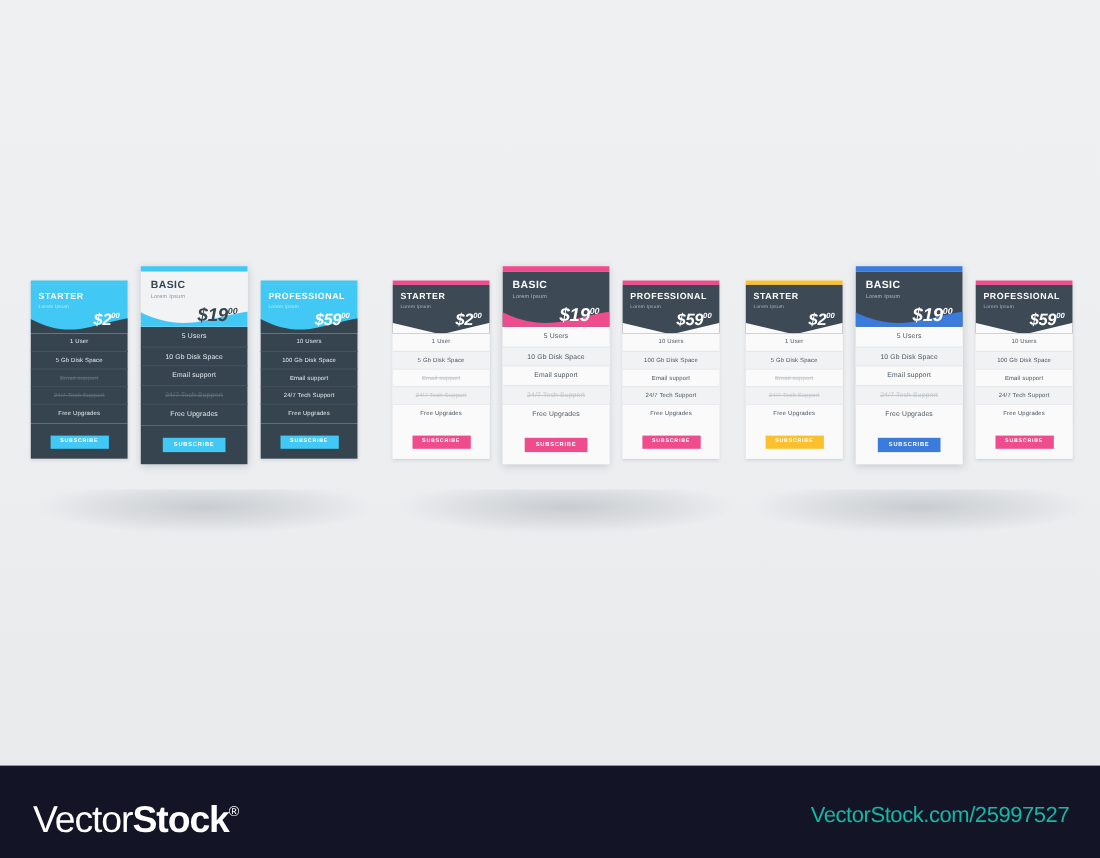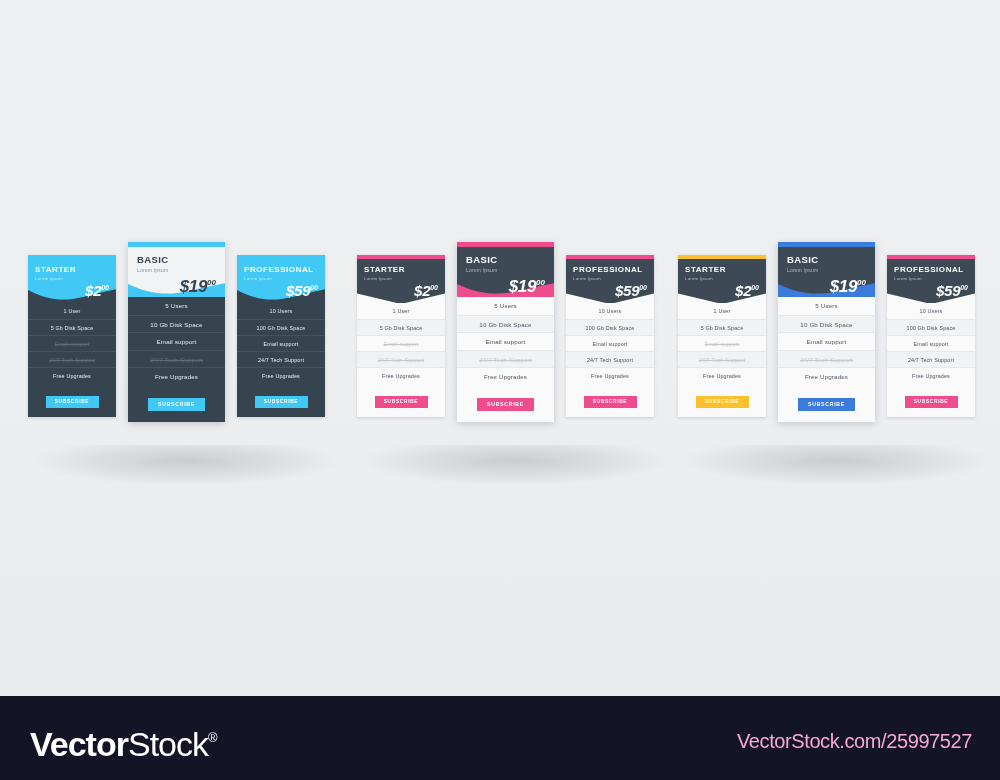--- a/index.html
+++ b/index.html
@@ -209,27 +209,27 @@
   }
   #wm-logo {
     position: absolute;
     left: 30px; top: 22px;
     color: #ffffff;
     font-size: 34px;
     line-height: 40px;
     letter-spacing: -1px;
     white-space: nowrap;
   }
-  #wm-logo .light { font-weight: 700; }
-  #wm-logo .bold  { font-weight: normal; }
+  #wm-logo .light { font-weight: 400; }
+  #wm-logo .bold  { font-weight: bold; }
   #wm-logo .reg   { font-size: 13px; vertical-align: 14px; font-weight: normal; }
   #wm-url {
     position: absolute;
     right: 28px; top: 33px;
-    color: #f9a8d4;
+    color: #14b8a6;
     font-size: 20px;
     line-height: 24px;
     letter-spacing: -0.4px;
     white-space: nowrap;
   }
 </style>
 </head>
 <body>
 
 <div id="artboard"></div>

